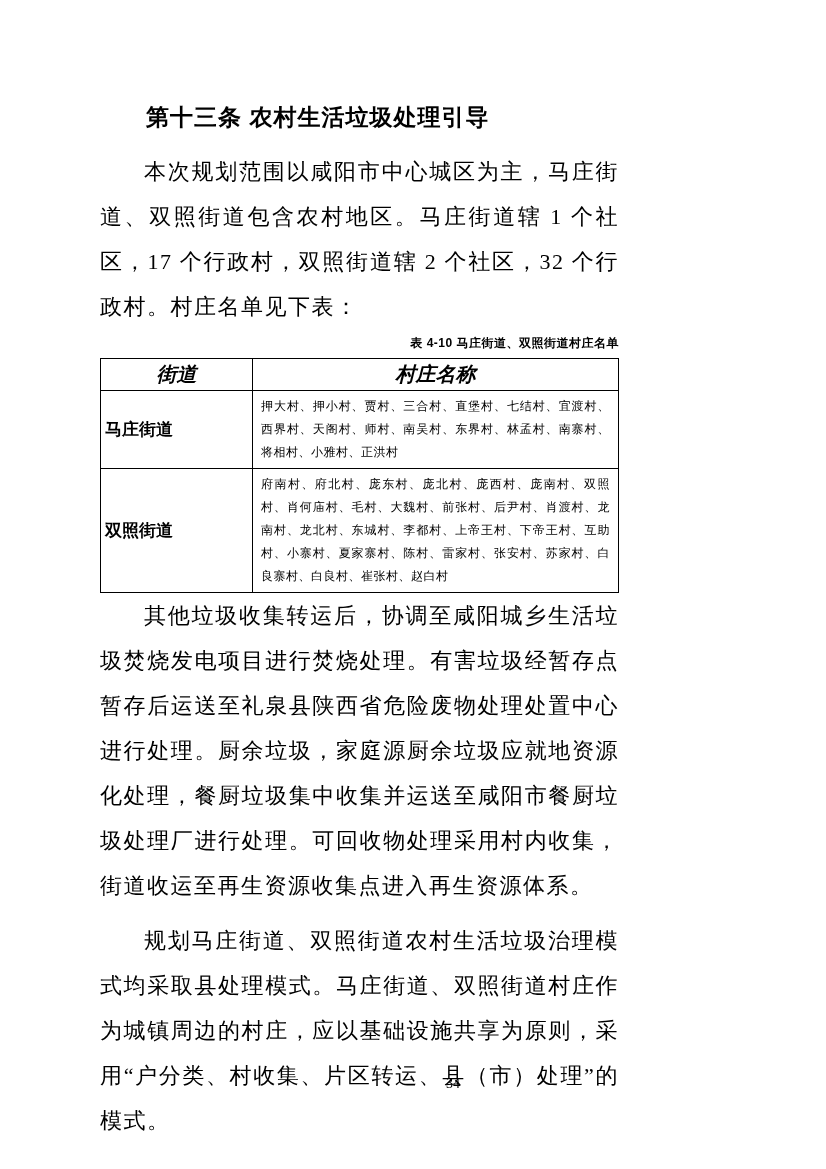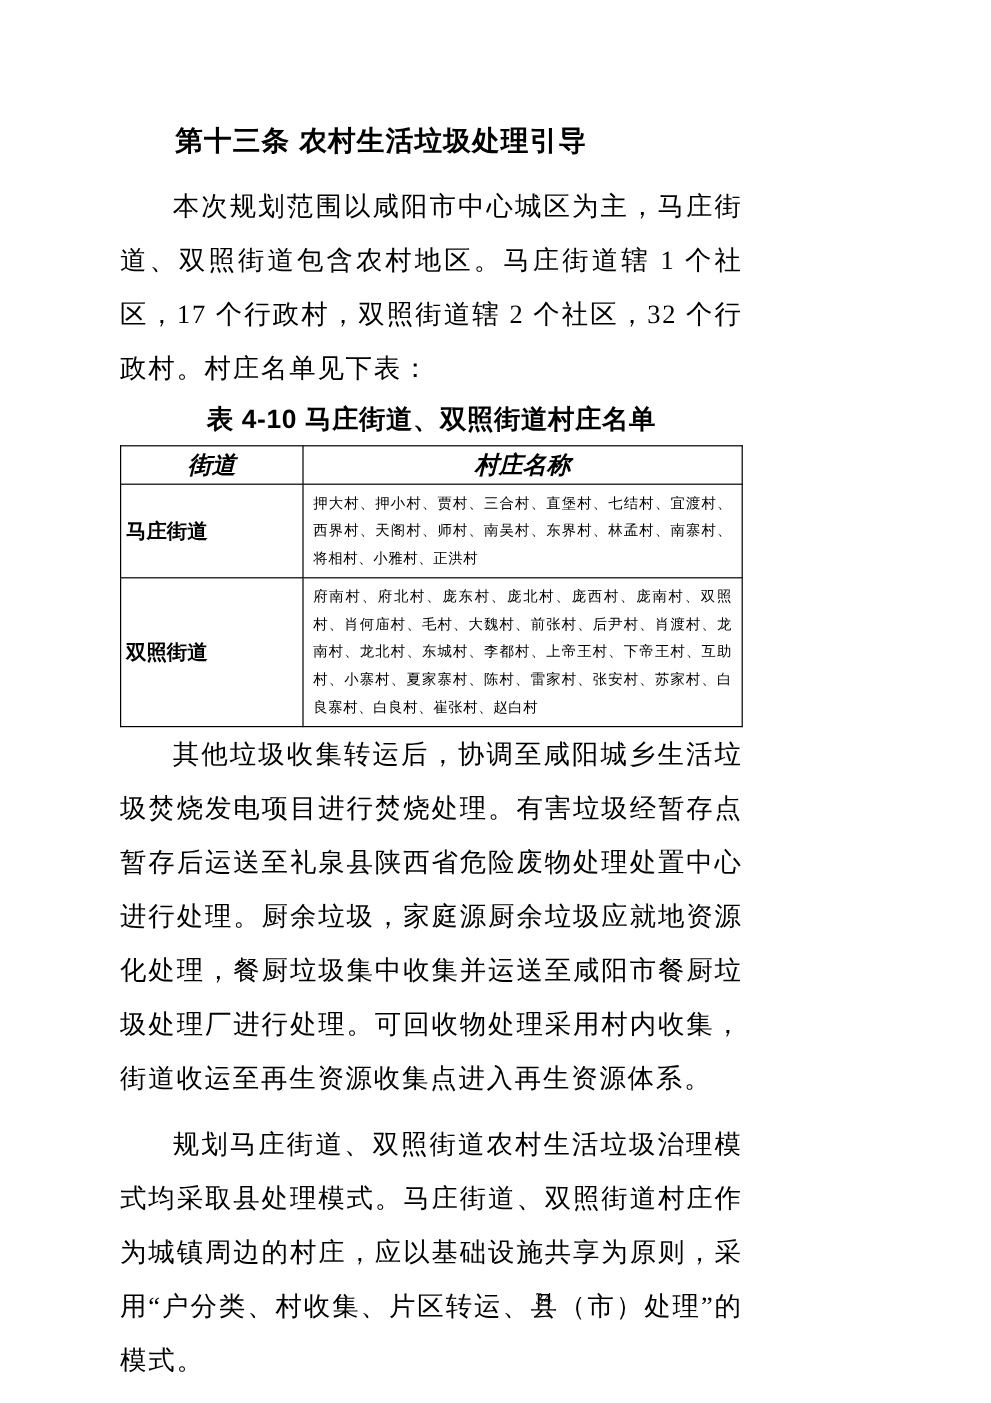--- a/index.html
+++ b/index.html
@@ -30,23 +30,23 @@
   .body-para {
     font-size: 22px;
     line-height: 45px;
     letter-spacing: 1.5px;
     text-align: justify;
     text-indent: 2em;
     margin-bottom: 2px;
   }
   .table-caption {
     font-family: "Liberation Sans", "DejaVu Sans", sans-serif;
-    font-size: 22px;
+    font-size: 12px;
     font-weight: bold;
-    text-align: center;
+    text-align: right;
     letter-spacing: 0.5px;
     margin: 6px 0 6px 0;
   }
   table.village-table {
     width: 100%;
     border-collapse: collapse;
     table-layout: fixed;
   }
   table.village-table th,
   table.village-table td {

